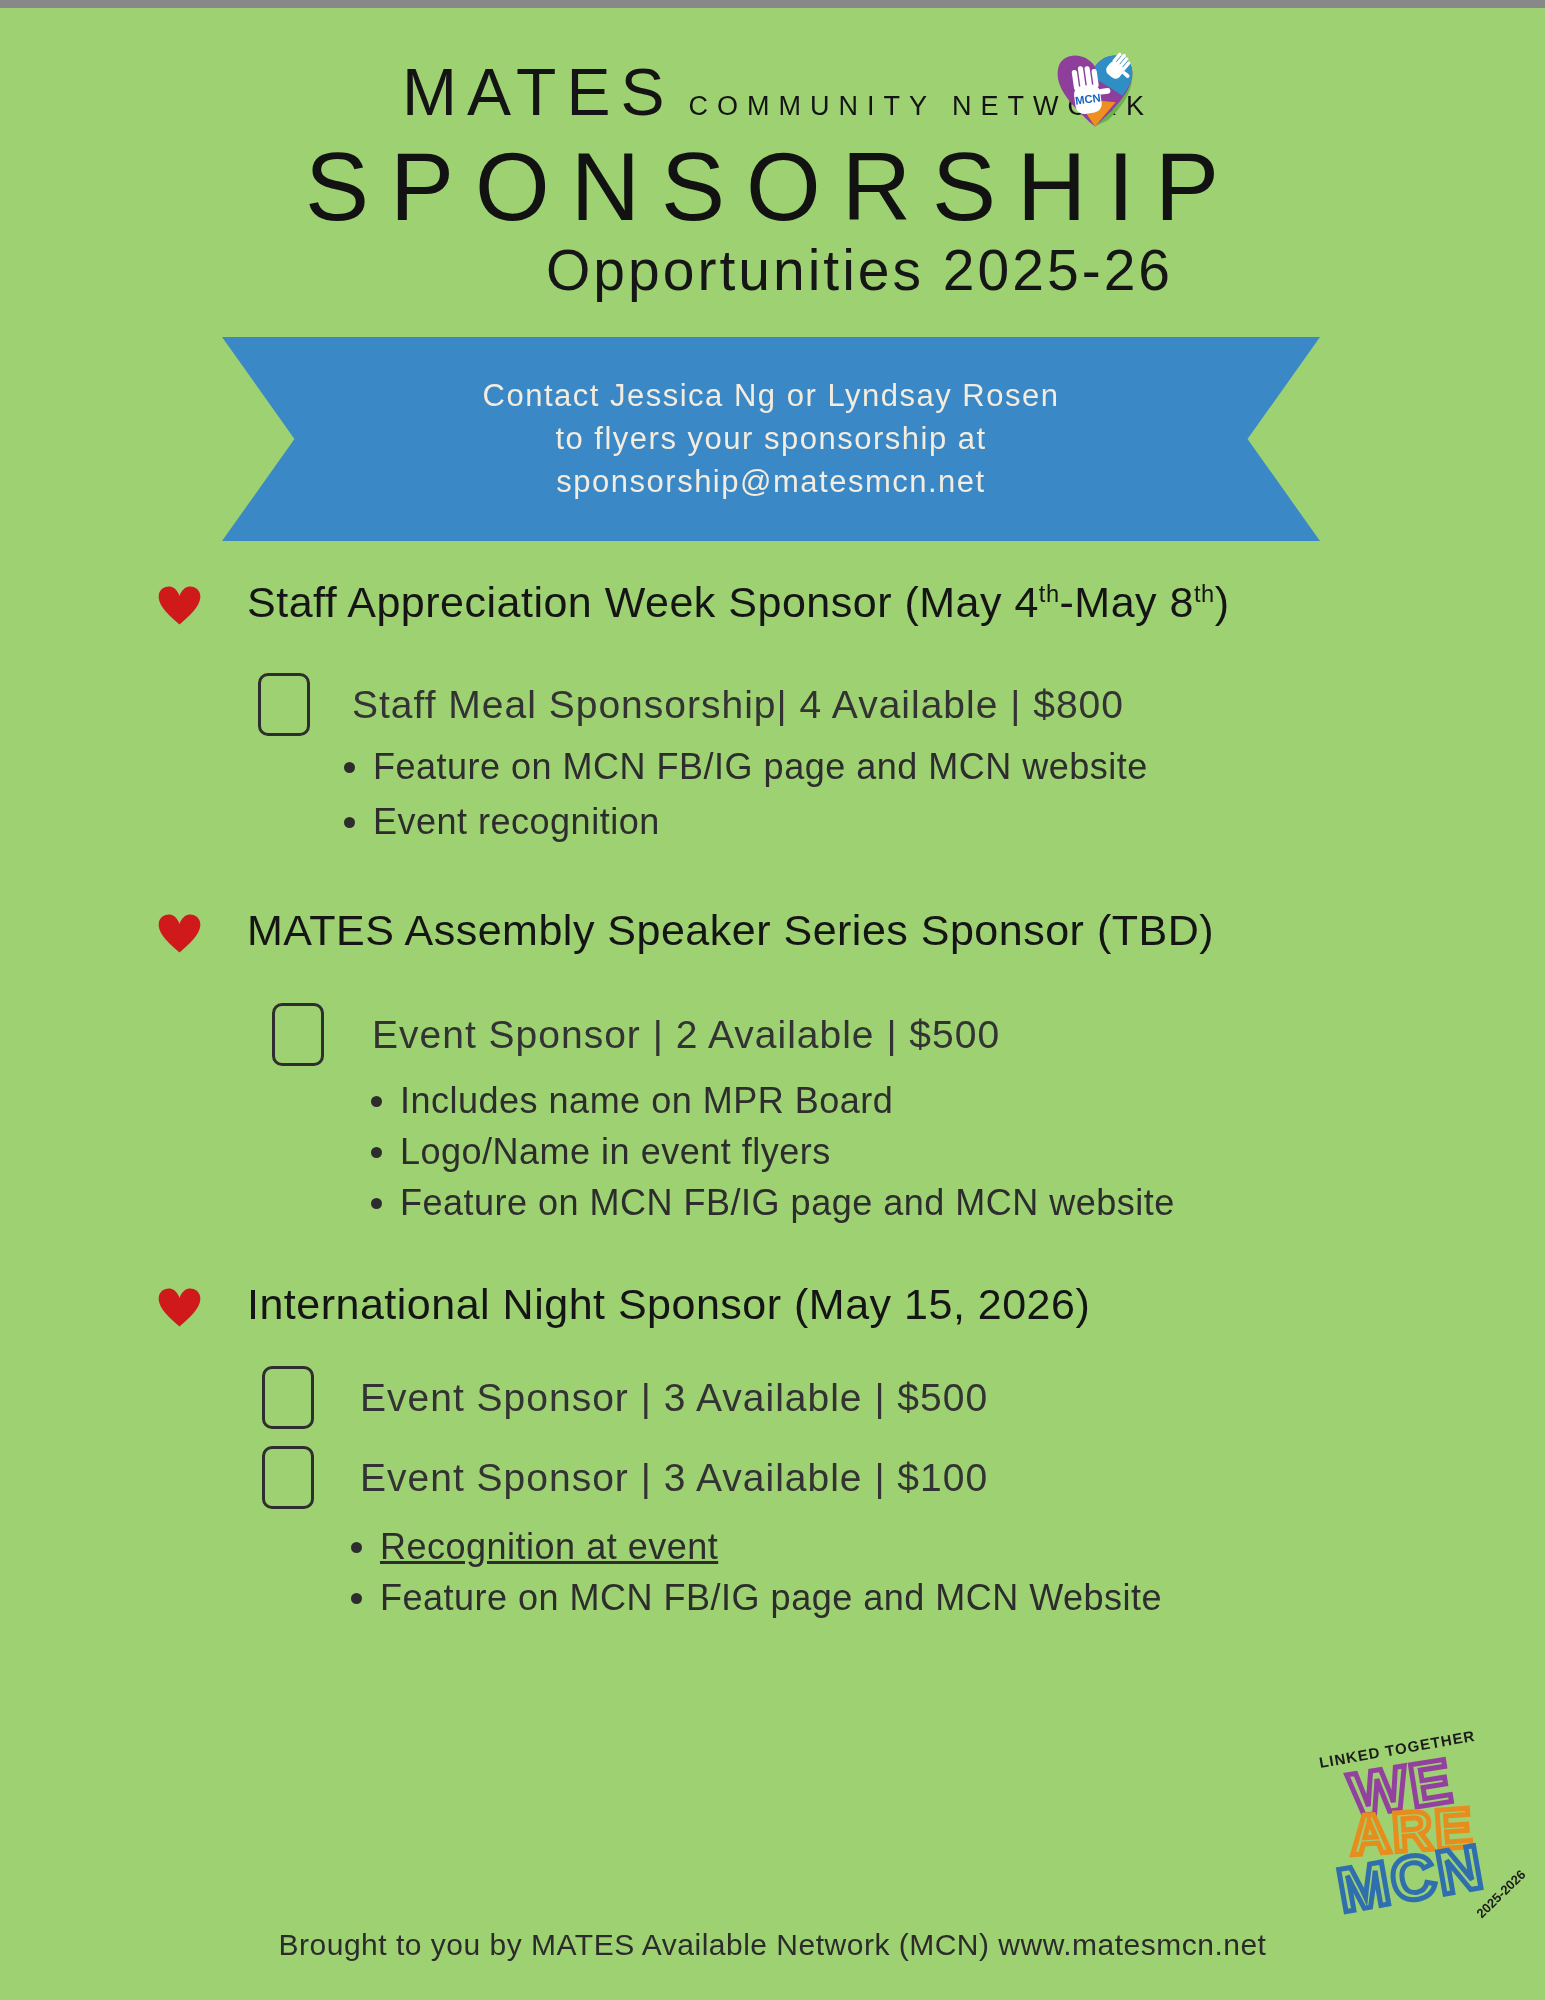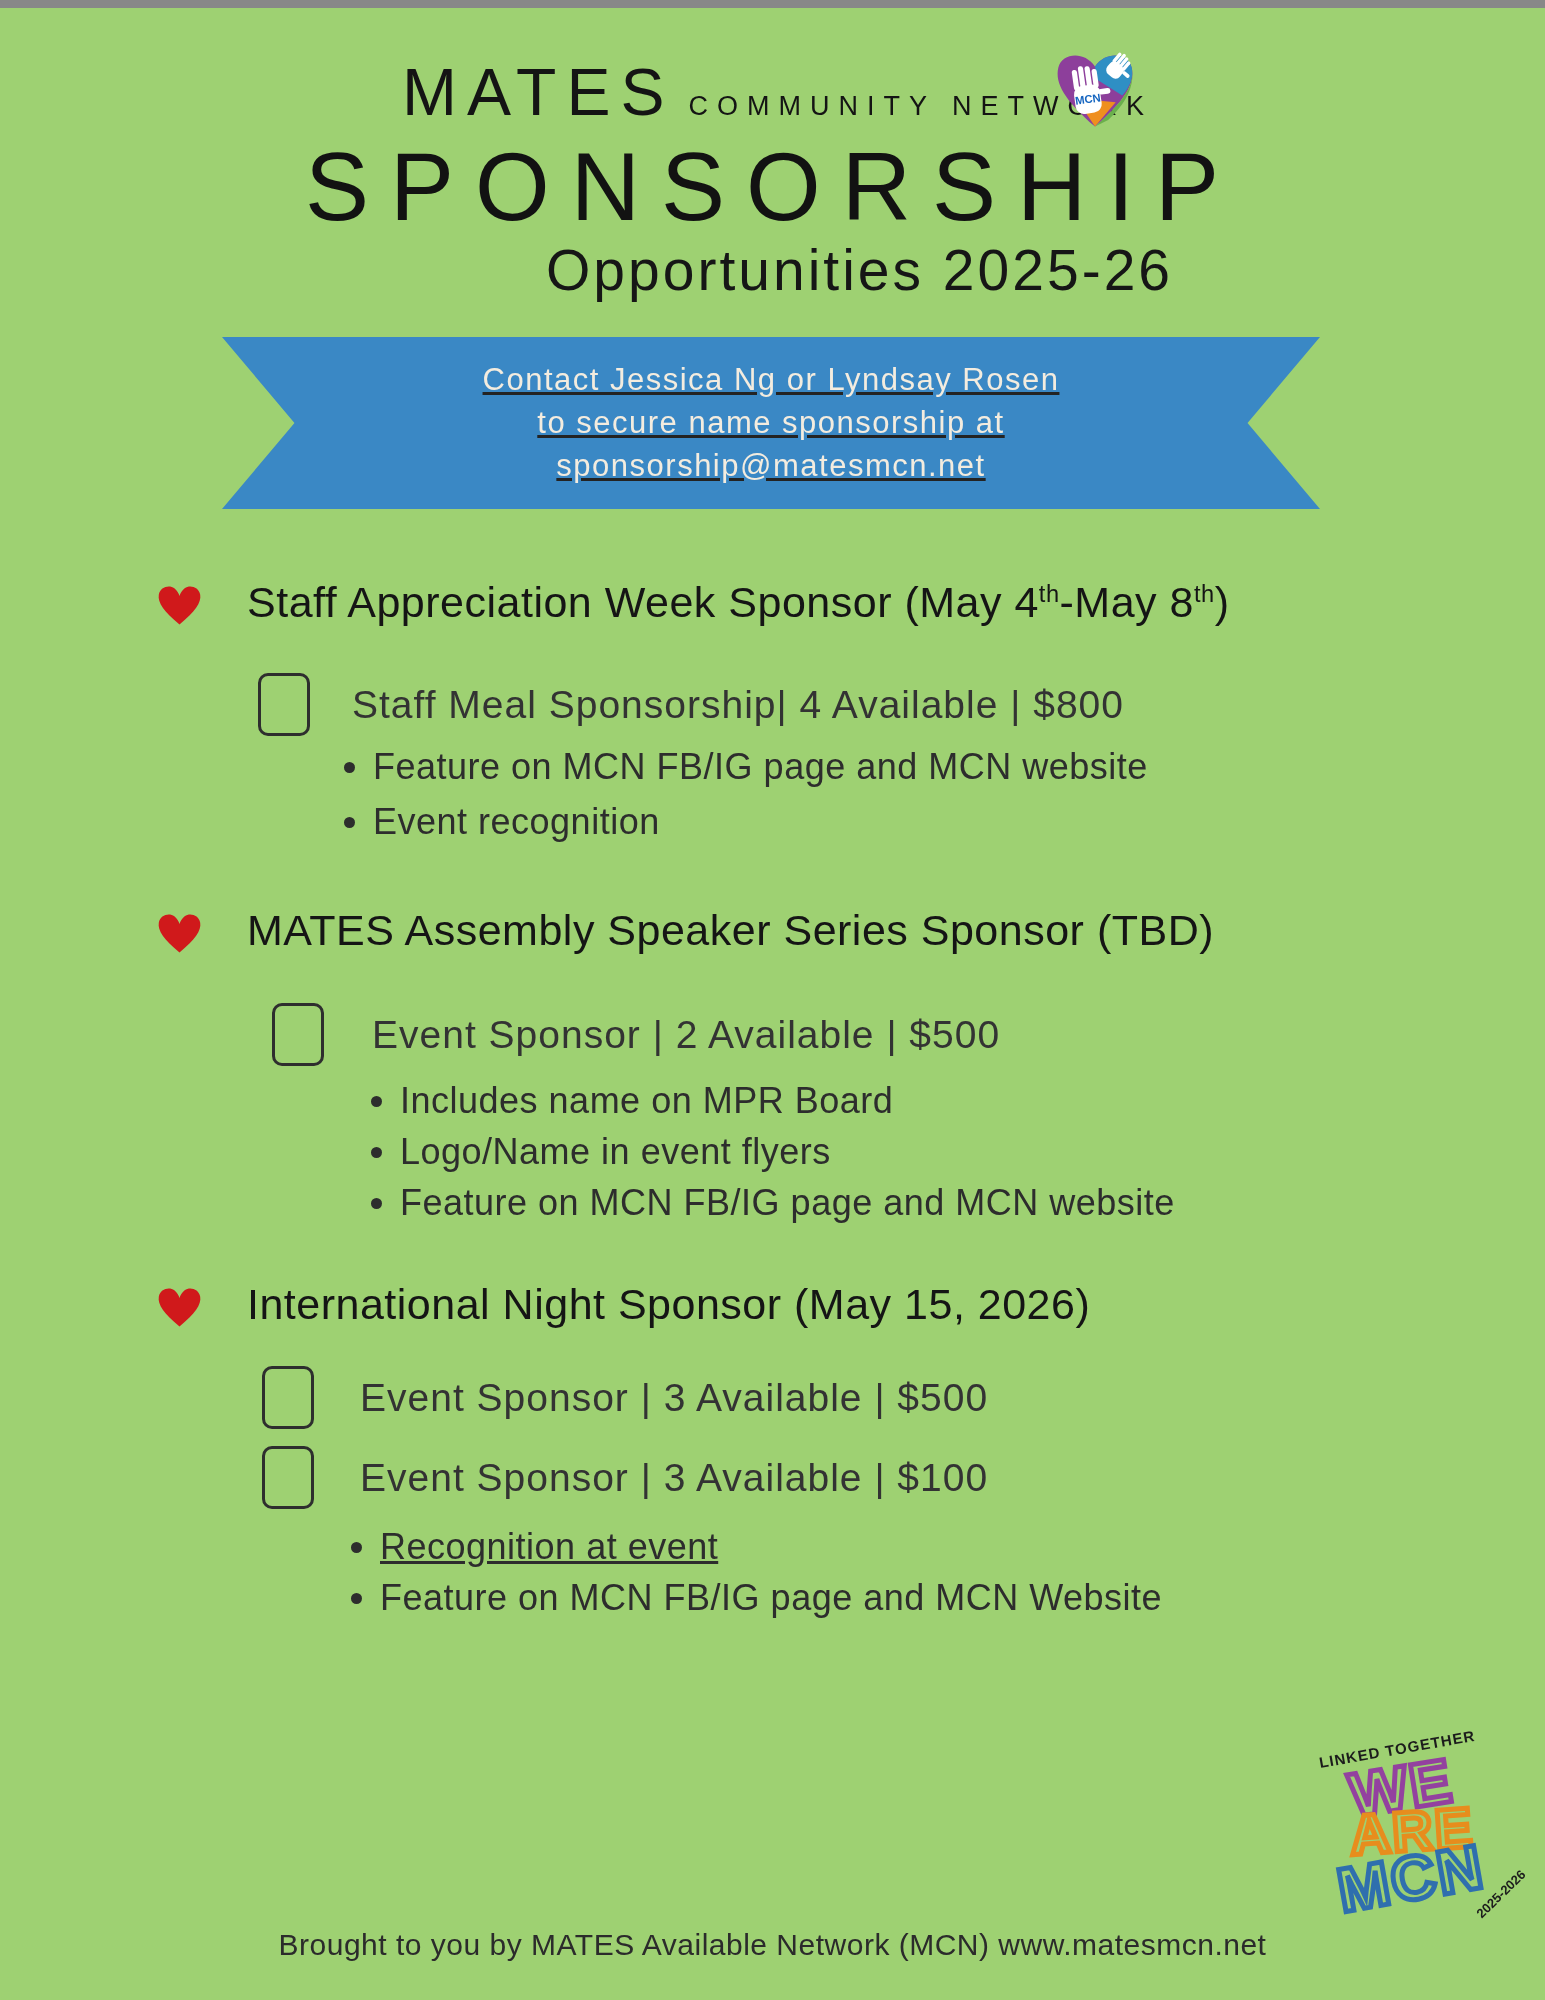--- a/index.html
+++ b/index.html
@@ -12,23 +12,23 @@
   .brand-row{position:absolute;top:46px;left:402px;display:flex;align-items:baseline;white-space:nowrap;}
   .brand{font-size:66px;font-weight:400;letter-spacing:10px;color:#141414;}
   .brand-suffix{font-size:27px;font-weight:400;letter-spacing:9px;color:#141414;margin-left:14px;}
   .mcn-logo{position:absolute;top:34px;left:1048px;width:94px;height:94px;}
   .big-title{position:absolute;top:124px;left:0;width:1545px;text-align:center;
     font-size:96px;font-weight:400;letter-spacing:21px;color:#121212;white-space:nowrap;}
   .subtitle{position:absolute;top:229px;left:546px;font-size:57px;font-weight:400;
     letter-spacing:3px;color:#161616;white-space:nowrap;}
   
   .ribbon{
-    position:absolute;left:222px;top:329px;width:1098px;height:172px;background:#3a88c5;
+    position:absolute;left:222px;top:329px;width:1098px;height:204px;background:#3a88c5;
     clip-path:polygon(0 0,100% 0,93.4% 50%,100% 100%,0 100%,6.6% 50%);
-    display:flex;flex-direction:column;justify-content:center;align-items:center;gap:7px;text-decoration:underline;
+    display:flex;flex-direction:column;justify-content:center;align-items:center;gap:7px;
   }
   .ribbon-line{font-size:31px;letter-spacing:1.5px;color:#f3ecdf;white-space:nowrap;}
   
   .sec-heading{position:absolute;left:156px;display:flex;align-items:flex-end;gap:44px;white-space:nowrap;}
   .heart{width:47px;height:44px;flex:0 0 auto;}
   .sec-heading .txt{font-size:43px;font-weight:500;color:#151515;letter-spacing:0.5px;}
   .sec-heading sup{font-size:0.55em;vertical-align:super;line-height:0;}
   .opt-row{position:absolute;display:flex;align-items:center;white-space:nowrap;}
   .checkbox{width:46px;height:57px;border:3px solid #2e2e2e;border-radius:10px;
     background:transparent;flex:0 0 auto;}
@@ -81,21 +81,21 @@
       <rect x="54" y="52" width="13" height="6" rx="3" fill="#ffffff"></rect>
       <text x="42" y="65" font-size="12" font-weight="bold" fill="#1565c0" text-anchor="middle" font-family="Liberation Sans, sans-serif">MCN</text>
     </g>
   </svg>
 
   <div class="big-title">SPONSORSHIP</div>
   <div class="subtitle">Opportunities 2025-26</div>
 
   <div class="ribbon">
     <div class="ribbon-line">Contact Jessica Ng or Lyndsay Rosen</div>
-    <div class="ribbon-line">to secure name sponsorship at</div>
+    <div class="ribbon-line">to flyers your sponsorship at</div>
     <div class="ribbon-line">sponsorship@matesmcn.net</div>
   </div>
 
   <div class="sec-heading" style="top:570px;">
     <svg class="heart" viewBox="0 0 36 34">
       <path d="M18 32 C6 22 1 15 2 9 C3 3 10 1 14 4 C16 5.5 17.5 8 18 10 C18.5 8 20 5.5 22 4 C26 1 33 3 34 9 C35 15 30 22 18 32 Z" fill="#d0191b"></path>
     </svg>
     <span class="txt"><span>Staff Appreciation Week Sponsor (May 4</span><sup>th</sup><span>-May 8</span><sup>th</sup><span>)</span></span>
   </div>
   <div class="opt-row" style="top:665px;left:258px;gap:42px;">

